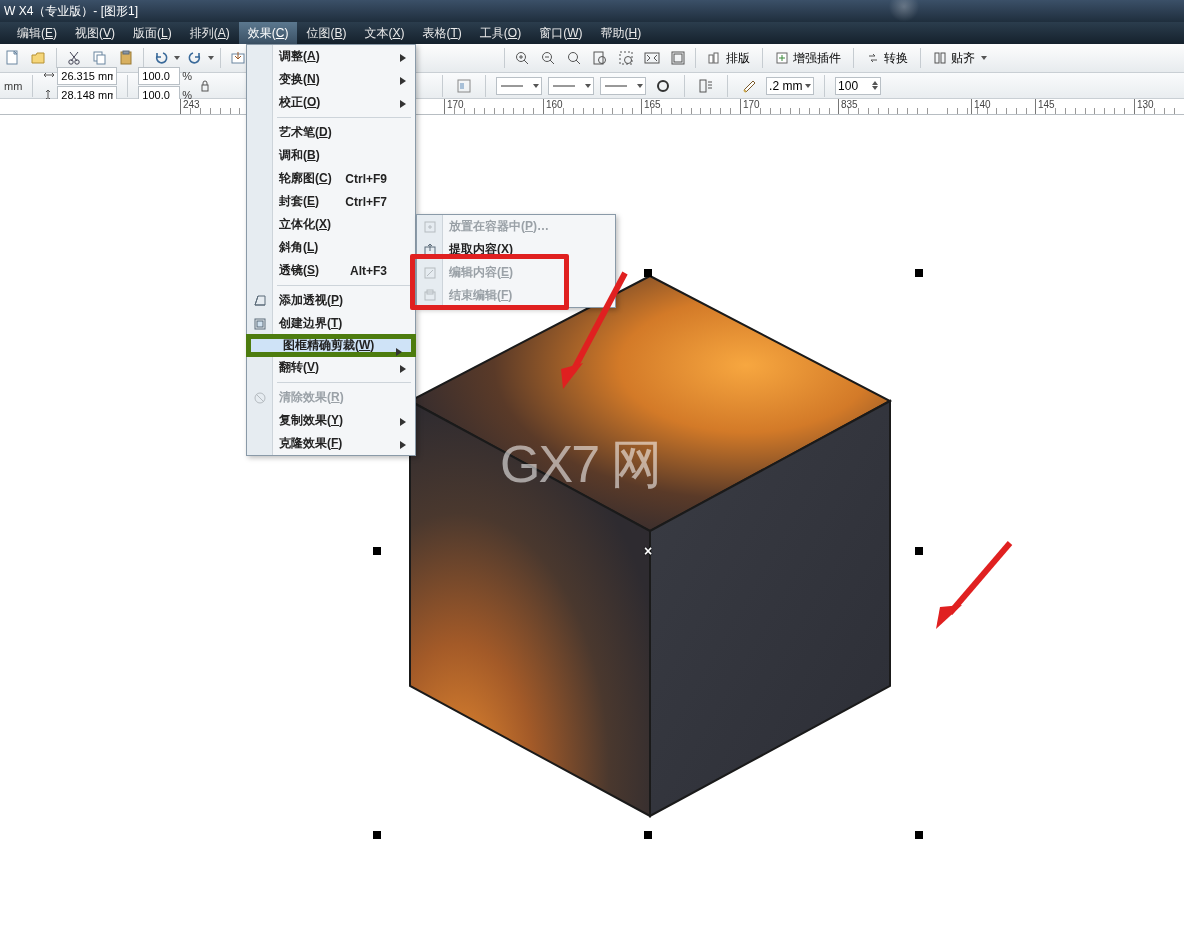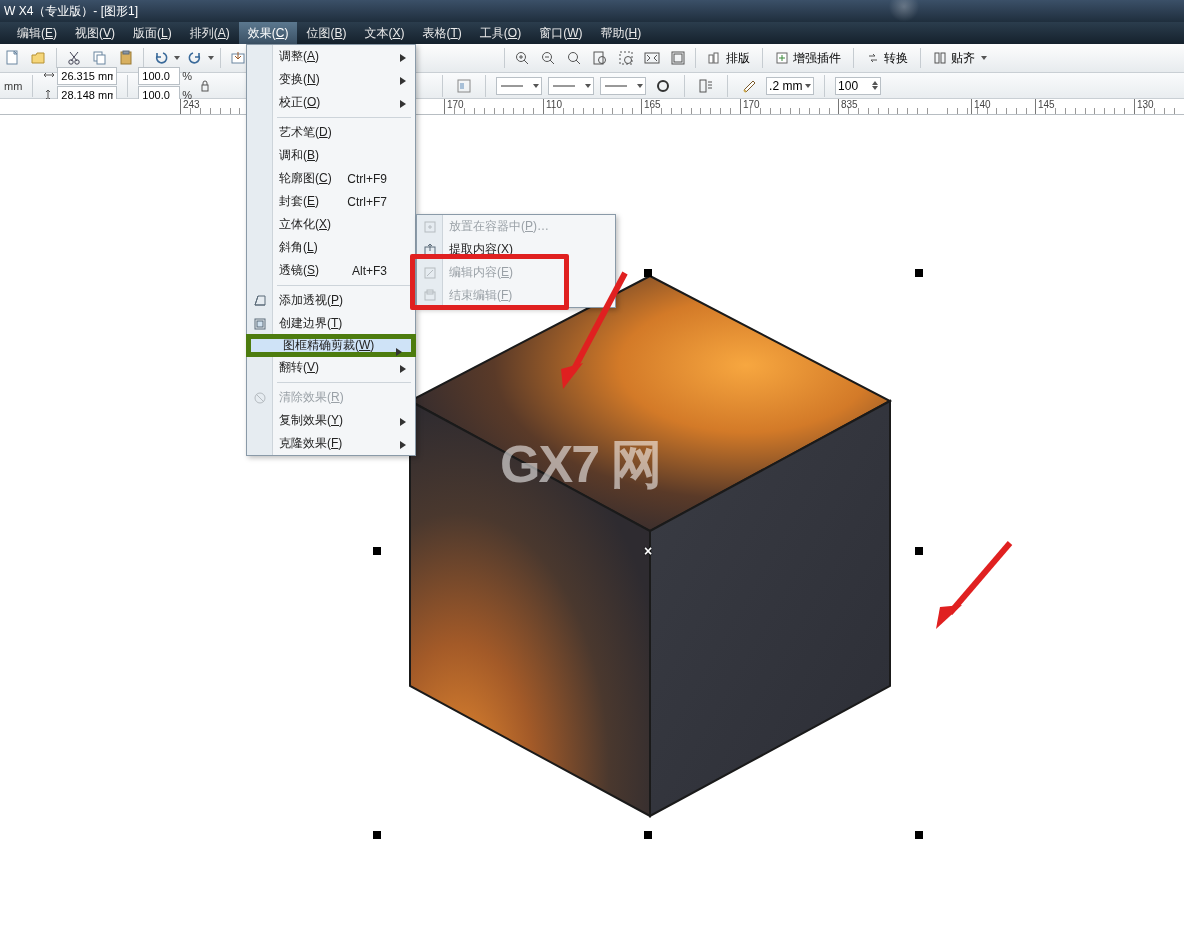--- a/index.html
+++ b/index.html
@@ -28,26 +28,26 @@
   .ruler { height:16px; background:#fff; border-bottom:1px solid #b7bdc2; position:relative; overflow:hidden; }
   .ruler .tick-major { position:absolute; top:0; bottom:0; border-left:1px solid #777; }
   .ruler .tick-major span { position:absolute; top:0; left:2px; font-size:10px; color:#444; }
   .ruler .tick-minor { position:absolute; top:9px; bottom:0; border-left:1px solid #999; }
   .canvas-area { position:relative; width:100%; height:813px; background:#fff; }
   
   .sel-handle { position:absolute; width:8px; height:8px; background:#000; }
   .sel-x { position:absolute; color:#fff; font-size:14px; left:646px; top:560px; font-weight:bold; text-shadow:0 0 2px #000;}
   .cube-svg { position:absolute; left:370px; top:156px; }
   .watermark { position:absolute; left:500px; top:315px; color:rgba(255,255,255,0.55); font-family:Arial,sans-serif; pointer-events:none; }
-  .watermark .big { font-size:52px; font-weight:bold; letter-spacing:-2px; }
+  .watermark .big { font-size:52px; font-weight:normal; letter-spacing:-2px; }
   .watermark .under { font-size:24px; font-weight:bold; margin-top:-10px; letter-spacing:0; text-align:right; padding-right:4px; }
   
   .dropdown { position:absolute; background:#f4f6f8; border:1px solid #8a9aa8; box-shadow:2px 2px 5px rgba(0,0,0,0.25); }
   .dropdown .icon-col { position:absolute; left:0; top:0; bottom:0; width:26px; background:#e6ecf1; border-right:1px solid #cdd4da; }
-  .dropdown .item { position:relative; height:23px; display:flex; align-items:center; padding-left:32px; padding-right:10px; white-space:nowrap; color:#222; }
+  .dropdown .item { position:relative; height:23px; display:flex; align-items:center; padding-left:32px; padding-right:10px; white-space:nowrap; color:#222;font-weight:bold; }
   .dropdown .item .shortcut { position:absolute; right:28px; }
   .dropdown .item .arrow { position:absolute; right:8px; top:7px; }
   .dropdown .item.hover { background:#cfe3f7; border:5px solid #4d7c0f; margin:-1px; }
   .dropdown .item.disabled { color:#9aa1a7; }
   .dropdown .divider { height:1px; background:#cdd4da; margin:3px 4px 3px 30px; }
   .dropdown .item .lead-icon { position:absolute; left:4px; top:3px; width:18px; height:18px; display:flex; align-items:center; justify-content:center; }
   .submenu { left:416px; top:214px; width:200px; z-index:11; }
   .effects-menu { left:246px; top:44px; width:170px; z-index:10; }
   .red-highlight { position:absolute; border:5px solid #e02020; border-radius:2px; left:404px; top:269px; width:148px; height:53px; z-index:15; pointer-events:none; }
   .annot-arrow { position:absolute; z-index:16; }
@@ -347,21 +347,21 @@
     <div class="tick-minor" style="left: 453.9px;"></div>
     <div class="tick-minor" style="left: 463.8px;"></div>
     <div class="tick-minor" style="left: 473.7px;"></div>
     <div class="tick-minor" style="left: 483.6px;"></div>
     <div class="tick-minor" style="left: 493.5px;"></div>
     <div class="tick-minor" style="left: 503.4px;"></div>
     <div class="tick-minor" style="left: 513.3px;"></div>
     <div class="tick-minor" style="left: 523.2px;"></div>
     <div class="tick-minor" style="left: 533.1px;"></div>
     <div class="tick-major" style="left: 543px;">
-      <span>110</span>
+      <span>160</span>
     </div>
     <div class="tick-minor" style="left: 552.9px;"></div>
     <div class="tick-minor" style="left: 562.8px;"></div>
     <div class="tick-minor" style="left: 572.7px;"></div>
     <div class="tick-minor" style="left: 582.6px;"></div>
     <div class="tick-minor" style="left: 592.5px;"></div>
     <div class="tick-minor" style="left: 602.4px;"></div>
     <div class="tick-minor" style="left: 612.3px;"></div>
     <div class="tick-minor" style="left: 622.2px;"></div>
     <div class="tick-minor" style="left: 632.1px;"></div>

